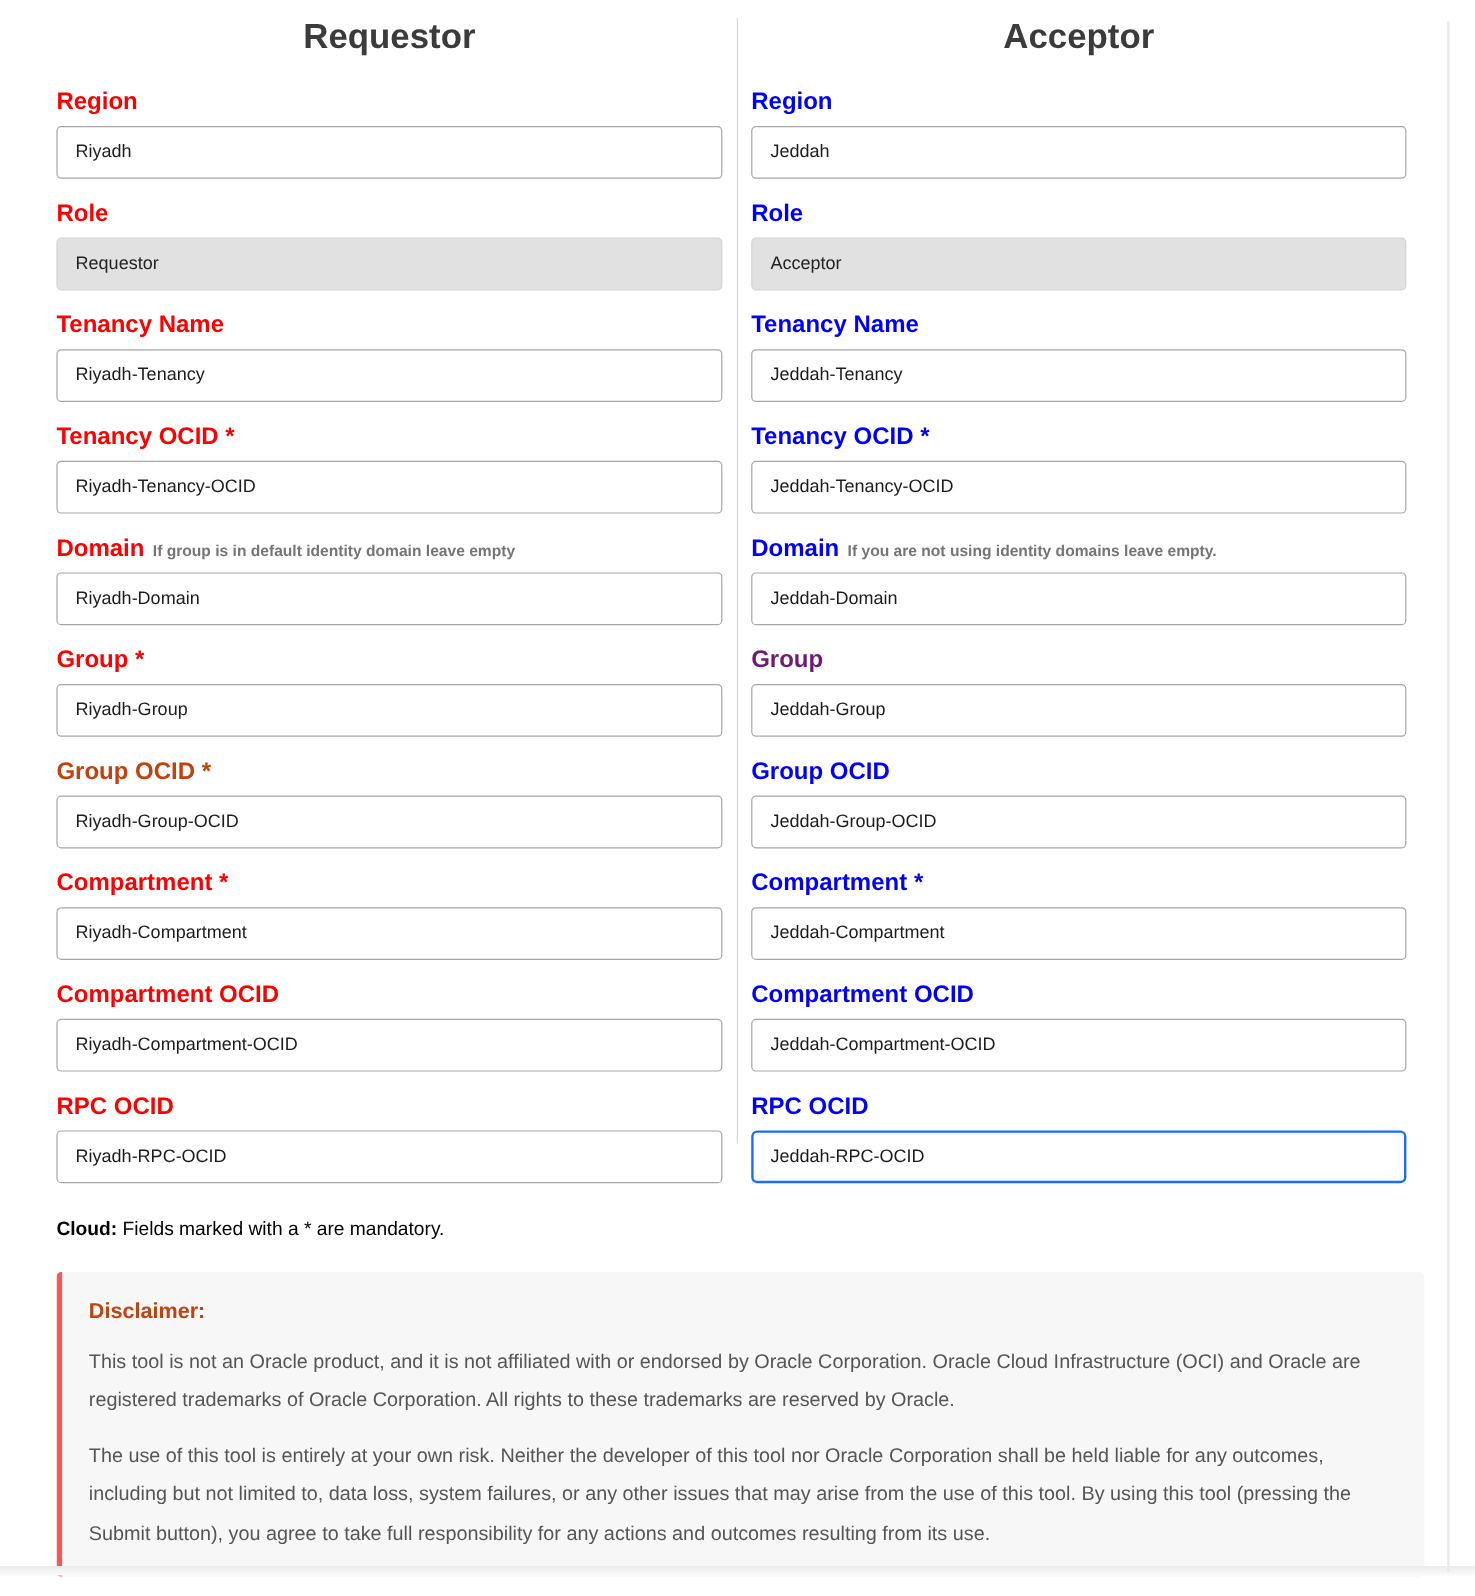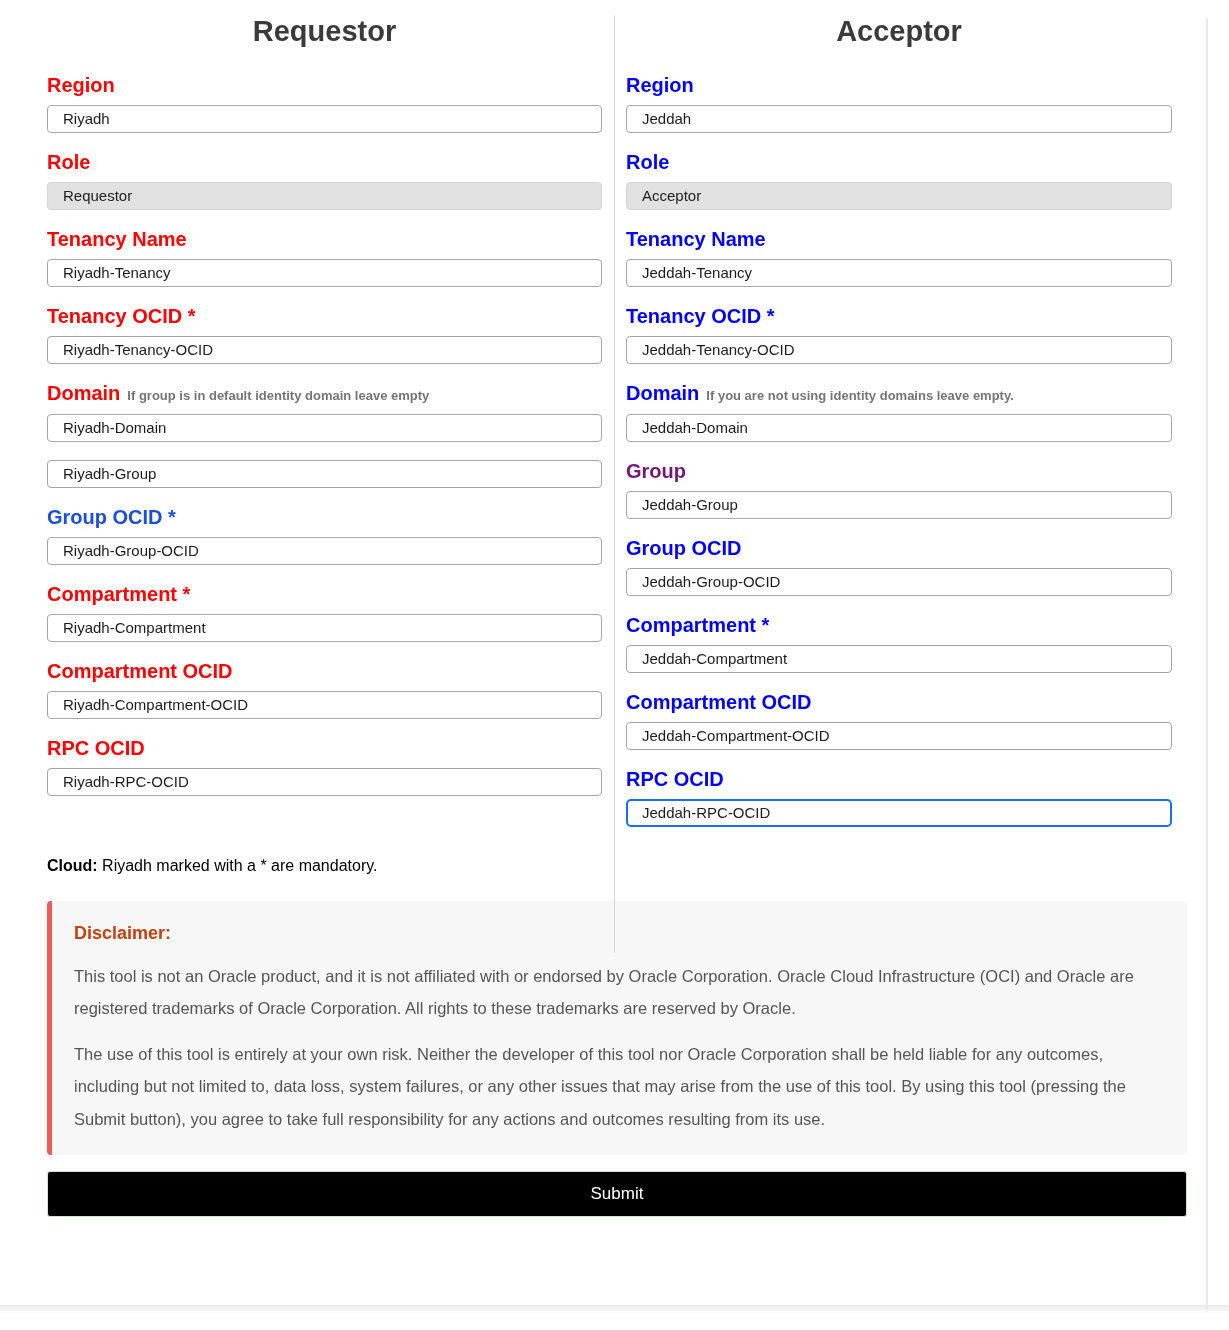--- a/index.html
+++ b/index.html
@@ -36,21 +36,21 @@
     text-align: center; font-size: 29px; font-weight: bold;
     color: #3b3b3b; margin: 16px 0 26px 0; line-height: 1.1;
   }
 
   .field-group { margin-bottom: 18px; }
   .field-label-row { margin-bottom: 7px; line-height: 22px; }
   .field-label { font-size: 20px; font-weight: bold; }
   .field-hint { font-size: 13px; font-weight: bold; color: #757575; margin-left: 7px; }
 
   .field-input {
-    display: block; width: 100%; height: 28px;
+    display: block; width: 100%; height: 44px;
     border: 1px solid #a6a6a6; border-radius: 4px;
     background: #ffffff; color: #1c1c1c;
     font-family: "Liberation Sans", sans-serif;
     font-size: 15px; padding: 0 15px; outline: none;
   }
   .field-input.is-disabled {
     background: #e1e1e1; border-color: #d4d4d4; color: #222;
   }
   .field-input.is-focused {
     border: 2px solid #1a6ef5; padding: 0 14px; border-radius: 5px;
@@ -122,26 +122,29 @@
   </div>
 
   <div class="field-group">
     <div class="field-label-row">
       <span class="field-label" style="color: rgb(255, 0, 0);">Domain</span><span class="field-hint">If group is in default identity domain leave empty</span>
     </div>
     <input class="field-input" type="text" readonly="" value="Riyadh-Domain" style="">
   </div>
 
   <div class="field-group">
+    <div class="field-label-row">
+      <span class="field-label" style="color: rgb(255, 0, 0);">Group *</span>
+    </div>
     <input class="field-input" type="text" readonly="" value="Riyadh-Group" style="">
   </div>
 
   <div class="field-group">
     <div class="field-label-row">
-      <span class="field-label" style="color: #1d4ed8; margin-top: 36px;">Group OCID *</span>
+      <span class="field-label" style="color: #c2410c; margin-top: 36px;">Group OCID *</span>
     </div>
     <input class="field-input" type="text" readonly="" value="Riyadh-Group-OCID" style="">
   </div>
 
   <div class="field-group">
     <div class="field-label-row">
       <span class="field-label" style="color: rgb(255, 0, 0);">Compartment *</span>
     </div>
     <input class="field-input" type="text" readonly="" value="Riyadh-Compartment" style="">
   </div>
@@ -229,21 +232,21 @@
 
   <div class="field-group">
     <div class="field-label-row">
       <span class="field-label" style="color: rgb(0, 0, 255);">RPC OCID</span>
     </div>
     <input class="field-input is-focused" type="text" readonly="" value="Jeddah-RPC-OCID" style="">
   </div>
 </section>
   </div>
 
-  <p class="note-line"><b>Cloud:</b><span> Riyadh marked with a * are mandatory.</span></p>
+  <p class="note-line"><b>Cloud:</b><span> Fields marked with a * are mandatory.</span></p>
 
   <aside class="disclaimer-box">
     <h3 class="disclaimer-title">Disclaimer:</h3>
     <p class="disclaimer-text">This tool is not an Oracle product, and it is not affiliated with or endorsed by Oracle Corporation. Oracle Cloud Infrastructure (OCI) and Oracle are registered trademarks of Oracle Corporation. All rights to these trademarks are reserved by Oracle.</p>
     <p class="disclaimer-text">The use of this tool is entirely at your own risk. Neither the developer of this tool nor Oracle Corporation shall be held liable for any outcomes, including but not limited to, data loss, system failures, or any other issues that may arise from the use of this tool. By using this tool (pressing the Submit button), you agree to take full responsibility for any actions and outcomes resulting from its use.</p>
   </aside>
 
   <button class="submit-btn">Submit</button>
 
 </div>

